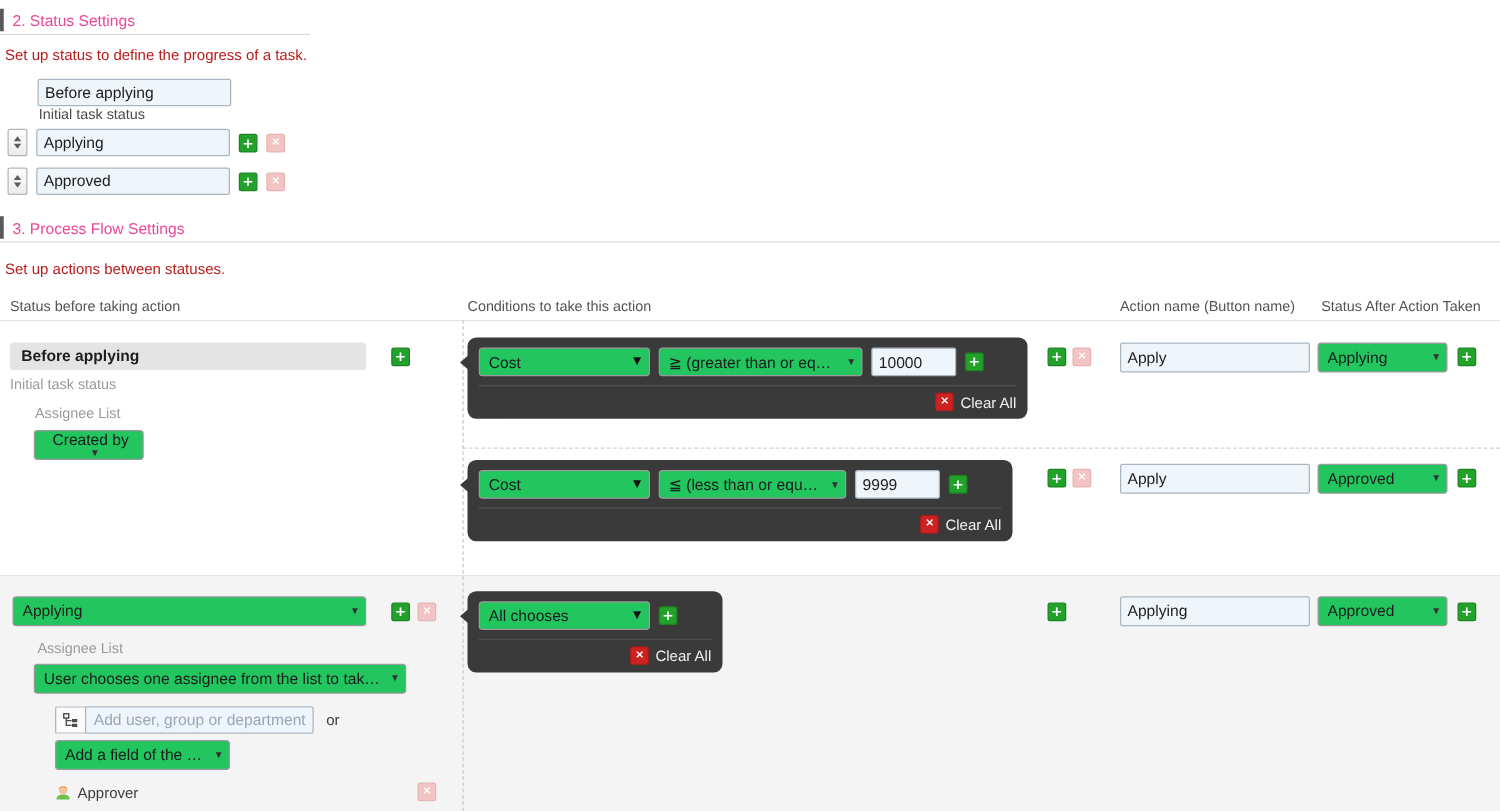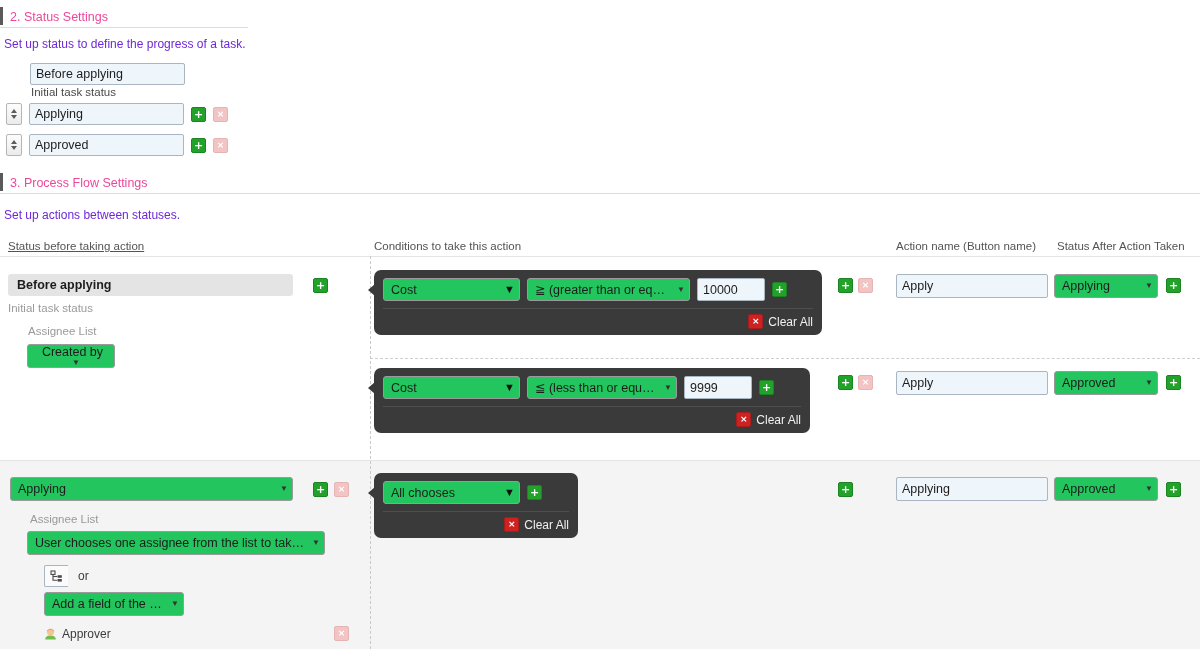--- a/index.html
+++ b/index.html
@@ -28,21 +28,21 @@
     position: absolute;
     left: 0; top: 1px;
     width: 3px; height: 18px;
     background: #5a5a5a;
   }
   .section-head .txt { font-size: 12.5px; color: #ec4899; }
 
   .lede {
     position: absolute;
     font-size: 12px;
-    color: #6d28d9;
+    color: #b91c1c;
   }
 
   
   .txtfield {
     background: #eef5fb;
     border: 1px solid #a9b6c2;
     border-radius: 2px;
     height: 22px;
     font-family: "Liberation Sans", sans-serif;
     font-size: 12.5px;
@@ -276,21 +276,21 @@
   <div class="sqbtn del">×</div>
 </div>
 
 <div class="section-head" style="left:0; top:172px; width:1200px;text-align:center;">
   <span class="txt">3. Process Flow Settings</span>
 </div>
 
 <div class="lede" style="left:4px; top:208px;">Set up actions between statuses.</div>
 
 <div class="colheads">
-  <span style="left:8px; top:0;text-decoration:underline;">Status before taking action</span>
+  <span style="left:8px; top:0;">Status before taking action</span>
   <span style="left:374px; top:0;">Conditions to take this action</span>
   <span style="left:896px; top:0;">Action name (Button name)</span>
   <span style="left:1057px; top:0;">Status After Action Taken</span>
 </div>
 
 <div class="rowband" style="top:461px; height:188px;"></div>
 
 <div class="hrule" style="top:256px;"></div>
 <div class="hrule" style="top:460px;"></div>
 <div class="hrule dashed" style="top:358px; left:370px; width:830px;"></div>
@@ -397,20 +397,23 @@
 
 <div class="abs row" style="left:44px; top:565px;">
   <div class="treebtn">
     <svg width="13" height="13" viewBox="0 0 13 13">
       <rect x="1" y="1" width="4" height="3.4" fill="none" stroke="#4a4a4a" stroke-width="1.1"></rect>
       <rect x="7.6" y="5.2" width="4.2" height="2.6" fill="#4a4a4a"></rect>
       <rect x="7.6" y="9" width="4.2" height="2.6" fill="#4a4a4a"></rect>
       <path d="M3 4.6 L3 10.3 L7.3 10.3" fill="none" stroke="#4a4a4a" stroke-width="1.1"></path>
       <path d="M3 6.5 L7.3 6.5" fill="none" stroke="#4a4a4a" stroke-width="1.1"></path>
     </svg>
+  </div>
+  <div class="placeholder-in" style="width:183px;">
+    <span>Add user, group or department</span>
   </div>
   <span style="margin-left:10px; color:#3c3c3c; font-size:12px;">or</span>
 </div>
 
 <div class="selectbox abs" style="left:44px; top:592px; width:140px;">
   <span class="cap">Add a field of the form</span>
   <span class="caret-sm">▼</span>
 </div>
 
 <div class="abs row" style="left:44px; top:626px; width:305px; justify-content:space-between;">

